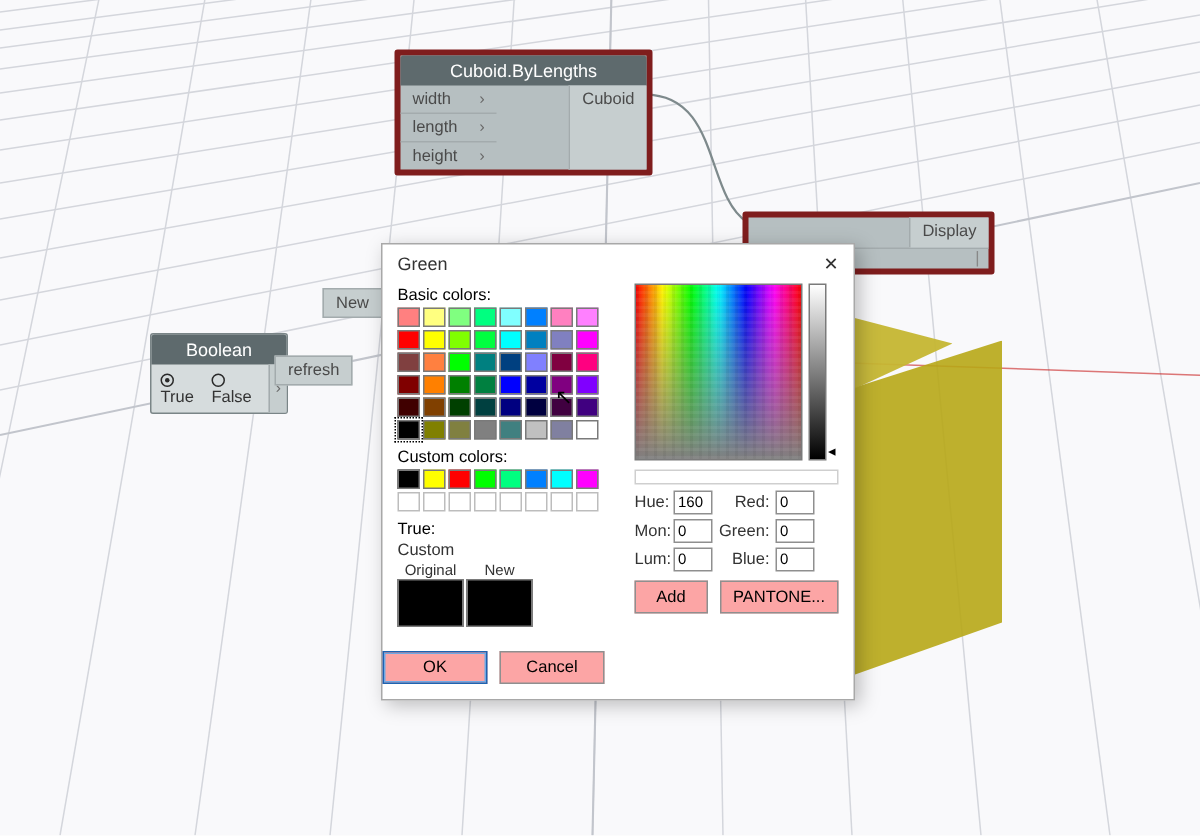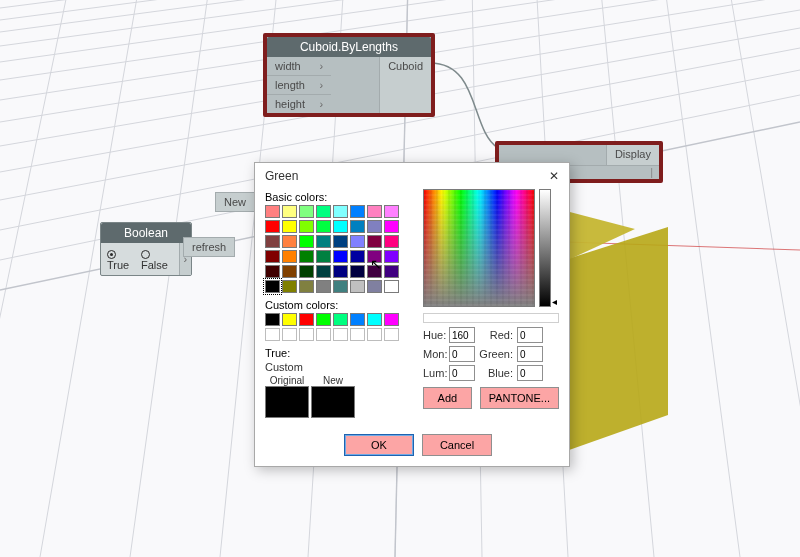--- a/index.html
+++ b/index.html
@@ -60,21 +60,21 @@
     repeating-linear-gradient(90deg, rgba(0,0,0,.05) 0 2px, transparent 2px 6px); }
   .lum-bar { width: 12px; height: 118px; border: 1px solid #7a7a7a; background: linear-gradient(#fff, #808080 50%, #000); margin-left: 4px; }
   .picker-row { display: flex; }
   .lum-arrow { align-self: flex-end; margin-left: 1px; font-size: 10px; color: #000; }
   .spacer-strip { height: 10px; border: 1px solid #cfcfcf; margin: 6px 0 4px 0; }
   .num-grid { display: grid; grid-template-columns: 22px 26px 34px 22px; gap: 3px 4px; align-items: center; font-size: 11px; }
   .num-in { width: 26px; height: 16px; border: 1px solid #8f8f8f; font-size: 10px; padding: 0 2px; }
   .btn { height: 22px; border: 1px solid #8f8f8f; background: #fca5a5; font-size: 11px; padding: 0 8px; display: inline-flex; align-items: center; justify-content: center; }
   .btn.default { border: 1px solid #1e63b0; box-shadow: inset 0 0 0 1px #6fa9e5; }
   .btn-row { display: flex; gap: 8px; margin-top: 6px; }
-  .btn-row.right { justify-content: center; padding: 0 10px 10px 0; margin-left: 22px; }
+  .btn-row.right { justify-content: flex-start; padding: 0 10px 10px 0; }
   .frag-new { position: absolute; left: 215px; top: 192px; background: #c6cecf; border: 1px solid #a3abad; padding: 3px 8px; color: #4a4a4a; }
   .frag-refresh { position: absolute; left: 183px; top: 237px; background: #c6cecf; border: 1px solid #a3abad; padding: 3px 8px; color: #4a4a4a; }
   .cursor { position: absolute; left: 370px; top: 256px; font-size: 14px; color: #000; pointer-events:none; }
 </style>
 </head>
 <body>
 
 <div class="viewport">
   <svg class="grid3d" viewBox="0 0 800 557" preserveAspectRatio="none">
     <g stroke="#d4d6dc" stroke-width="1">

